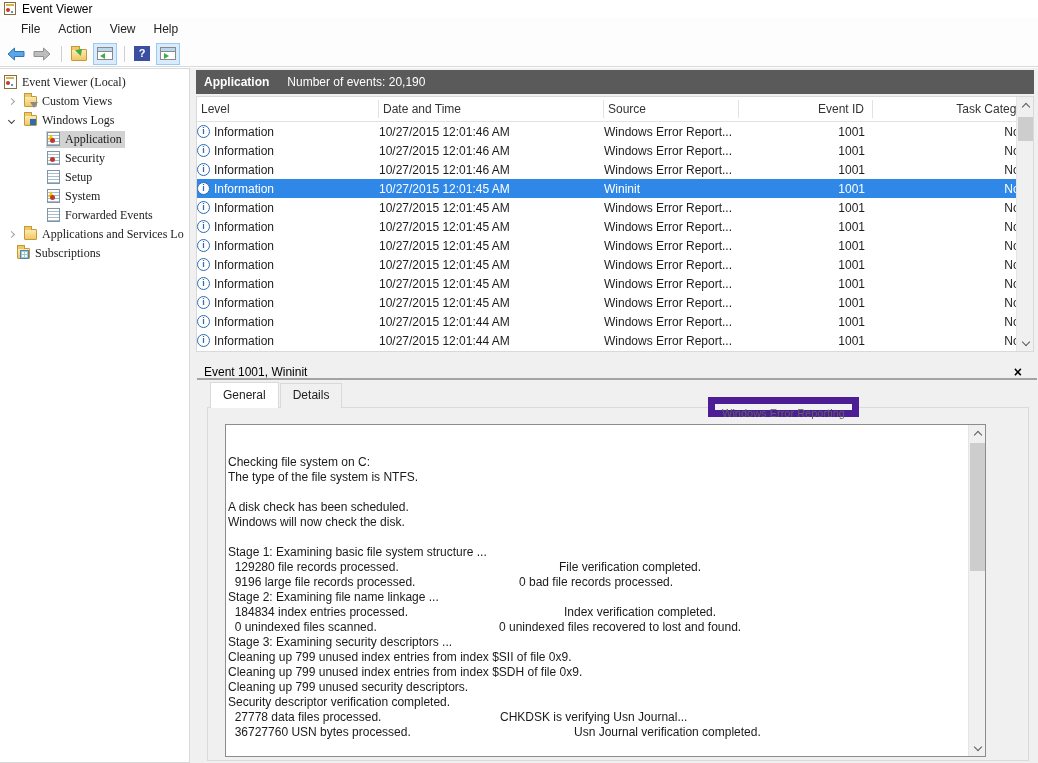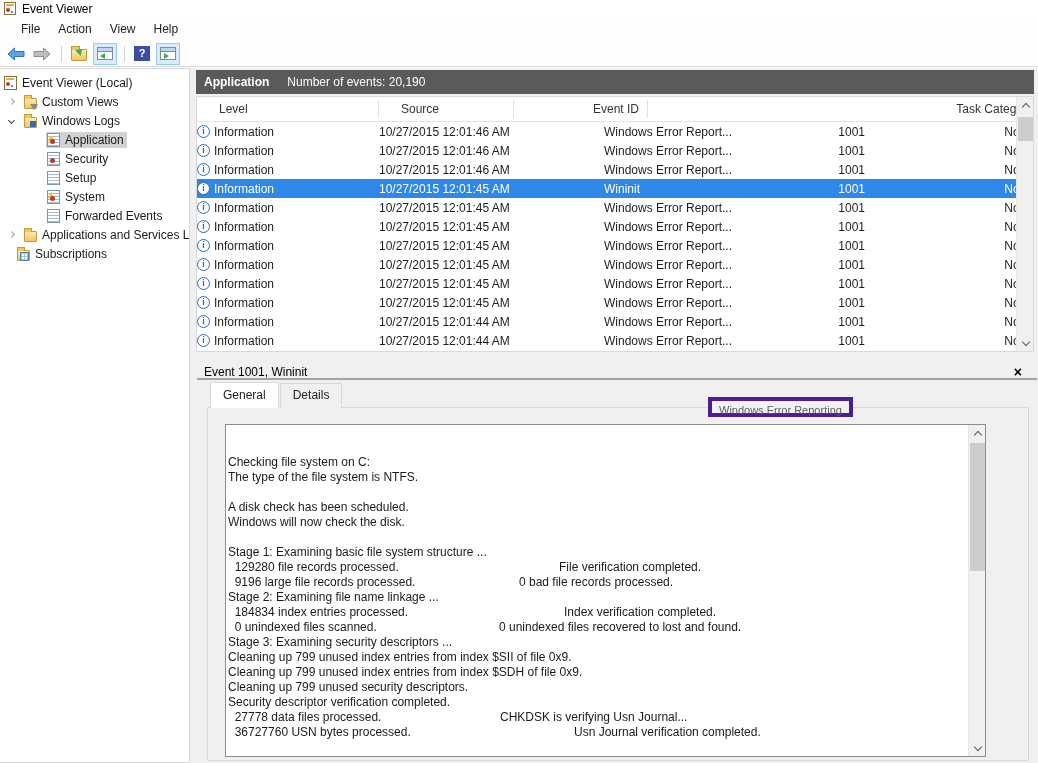--- a/index.html
+++ b/index.html
@@ -35,21 +35,21 @@
   
   .workspace { position:absolute; left:0; top:68px; width:1038px; height:695px; background:#f0f0f0; }
 
   
   .sidebar { position:absolute; left:0; top:0; width:190px; height:695px; background:#ffffff; border:1px solid #d9d9d9; border-left:none; overflow:hidden; padding-top:4px; }
   .titem { height:19px; display:flex; align-items:center; font-size:12px; color:#1a1a1a; white-space:nowrap; cursor:default; }
   .chevbox { width:16px; display:flex; align-items:center; justify-content:flex-start; flex:0 0 16px; }
   .chev { display:inline-block; width:5px; height:5px; border-right:1.4px solid #a0a0a0; border-bottom:1.4px solid #a0a0a0; }
   .chev.right { transform:rotate(-45deg); margin-left:2px; }
   .chev.down { border-color:#3c3c3c; transform:rotate(45deg); margin-left:2px; }
-  .selwrap { display:flex; align-items:flex-end; padding:1px 3px 1px 1px; }
+  .selwrap { display:flex; align-items:flex-start; padding:1px 3px 1px 1px;font-family:Liberation Serif, serif; }
   .selwrap.selected { background:#d2d2d2; }
   .tlabel { margin-left:5px; }
 
   
   .tic { width:13px; height:14px; flex:0 0 13px; position:relative; }
   .tic.doc { background:repeating-linear-gradient(to bottom,#ffffff 0 2px,#a9bccb 2px 3px); border:1px solid #7e96a8; }
   .tic.doc.warn::before { content:""; position:absolute; left:0px; top:1px; width:0; height:0; border-left:3px solid transparent; border-right:3px solid transparent; border-bottom:6px solid #f2c50f; }
   .tic.doc.warn::after, .tic.doc.err::after { content:""; position:absolute; left:2px; bottom:2px; width:5px; height:5px; background:#c0392b; border-radius:50%; }
   .tic.root { background:#fff; border:1px solid #8a6d3b; }
   .tic.root::before { content:""; position:absolute; left:1px; top:1px; width:8px; height:2px; background:#d8b24a; }
@@ -59,21 +59,21 @@
   .tic.fold.filter::after { content:""; position:absolute; right:-2px; bottom:-2px; border-left:4px solid transparent; border-right:4px solid transparent; border-top:6px solid #8a8a8a; }
   .tic.fold.logs::after { content:""; position:absolute; right:0px; bottom:0px; width:6px; height:6px; background:#2d6bb4; }
   .tic.fold.sub::after { content:""; position:absolute; right:0px; bottom:-1px; width:7px; height:7px; background:#fff; border:1px solid #5a7fb0; background-image:linear-gradient(#9cc 1px,transparent 1px),linear-gradient(90deg,#9cc 1px,transparent 1px); background-size:3px 3px; }
 
   
   .apphdr { position:absolute; left:196px; top:2px; width:838px; height:24px; background:#5a5a5a; color:#fff; display:flex; align-items:center; padding-left:8px; font-size:12px; }
   .apphdr .hd-title { font-weight:bold; margin-right:18px; }
 
   .listview { position:absolute; left:196px; top:28px; width:838px; height:256px; background:#ffffff; border:1px solid #d9d9d9; }
   .lv-head { display:flex; height:25px; border-bottom:1px solid #e2e2e2; align-items:center; font-size:12px; color:#333; }
-  .lv-head .hc { height:18px; line-height:18px; border-right:1px solid #e2e2e2; padding-left:22px; white-space:nowrap; overflow:hidden; }
+  .lv-head .hc { height:18px; line-height:18px; border-right:1px solid #e2e2e2; padding-left:4px; white-space:nowrap; overflow:hidden; }
   .c-level { width:182px; flex:0 0 182px; }
   .c-date { width:225px; flex:0 0 225px; }
   .c-source { width:135px; flex:0 0 135px; }
   .c-eid { width:134px; flex:0 0 134px; text-align:right; padding-right:8px !important; }
   .c-task { flex:1; border-right:none !important;text-align:right; }
   .trow { display:flex; height:19px; align-items:center; font-size:12px; color:#1d1d1d; white-space:nowrap; cursor:default; }
   .trow .cell { overflow:hidden; padding-left:0; }
   .trow .c-eid { padding-left:0; }
   .trow.sel { color:#fff; }
   .lev-wrap { display:flex; align-items:center; }
@@ -82,21 +82,21 @@
 
   
   .vscroll { position:absolute; right:0; top:0; bottom:0; width:17px; background:#f0f0f0; border-left:1px solid #e5e5e5; }
   .sb-btn { position:absolute; left:0; width:17px; height:15px; display:flex; align-items:center; justify-content:center; }
   .sb-btn span { display:inline-block; width:6px; height:6px; border-right:1.4px solid #5a5a5a; border-bottom:1.4px solid #5a5a5a; }
   .sb-up { top:0; } .sb-up span { transform:rotate(-135deg); margin-top:4px; }
   .sb-down { bottom:0; } .sb-down span { transform:rotate(45deg); margin-bottom:4px; }
   .sb-thumb { position:absolute; left:1px; width:15px; background:#cdcdcd; }
 
   
-  .tooltip { position:absolute; left:708px; top:329px; height:20px; background:#f2f2f2; border:4px solid #4c1d95; color:#5f5f5f; font-size:11px; line-height:18px; padding:0 7px; z-index:9; white-space:nowrap; }
+  .tooltip { position:absolute; left:708px; top:329px; height:20px; background:#f2f2f2; border:7px solid #4c1d95; color:#5f5f5f; font-size:11px; line-height:18px; padding:0 7px; z-index:9; white-space:nowrap; }
 
   
   .eventpane { position:absolute; left:196px; top:284px; width:842px; height:411px; background:#f0f0f0; }
   .ephdr { height:26px; display:flex; align-items:center; padding:14px 16px 0 8px; font-size:12px; color:#000; justify-content:space-between; }
   .ep-close { font-size:14px; font-weight:bold; color:#000; cursor:default; line-height:14px; }
   .ep-divider { height:2px; background:#a3a3a3; margin:0 1px; }
   .tabs { position:absolute; left:14px; top:31px; height:25px; display:flex; z-index:2; }
   .tab { font-size:12px; padding:4px 12px 0 12px; border:1px solid #d9d9d9; border-bottom:none; margin-right:1px; background:#f0f0f0; color:#222; height:25px; }
   .tab.active { background:#ffffff; height:26px; position:relative; top:-1px; padding-top:5px; }
   .tabcontent { position:absolute; left:11px; top:55px; width:822px; height:354px; background:#f0f0f0; border:1px solid #d9d9d9; }
@@ -226,20 +226,21 @@
     </div>
 
   <div class="apphdr">
     <span class="hd-title">Application</span>
     <span class="hd-sub">Number of events: 20,190</span>
   </div>
 
   <div class="listview">
     <div class="lv-head">
         <div class="hc c-level">Level</div>
+        <div class="hc c-date">Date and Time</div>
         <div class="hc c-source">Source</div>
         <div class="hc c-eid">Event ID</div>
         <div class="hc c-task">Task Category</div>
       </div>
     <div>
         <div class="trow">
           <div class="cell c-level">
             <span class="lev-wrap">
               <span class="info-ic"></span>
               <span>Information</span>

